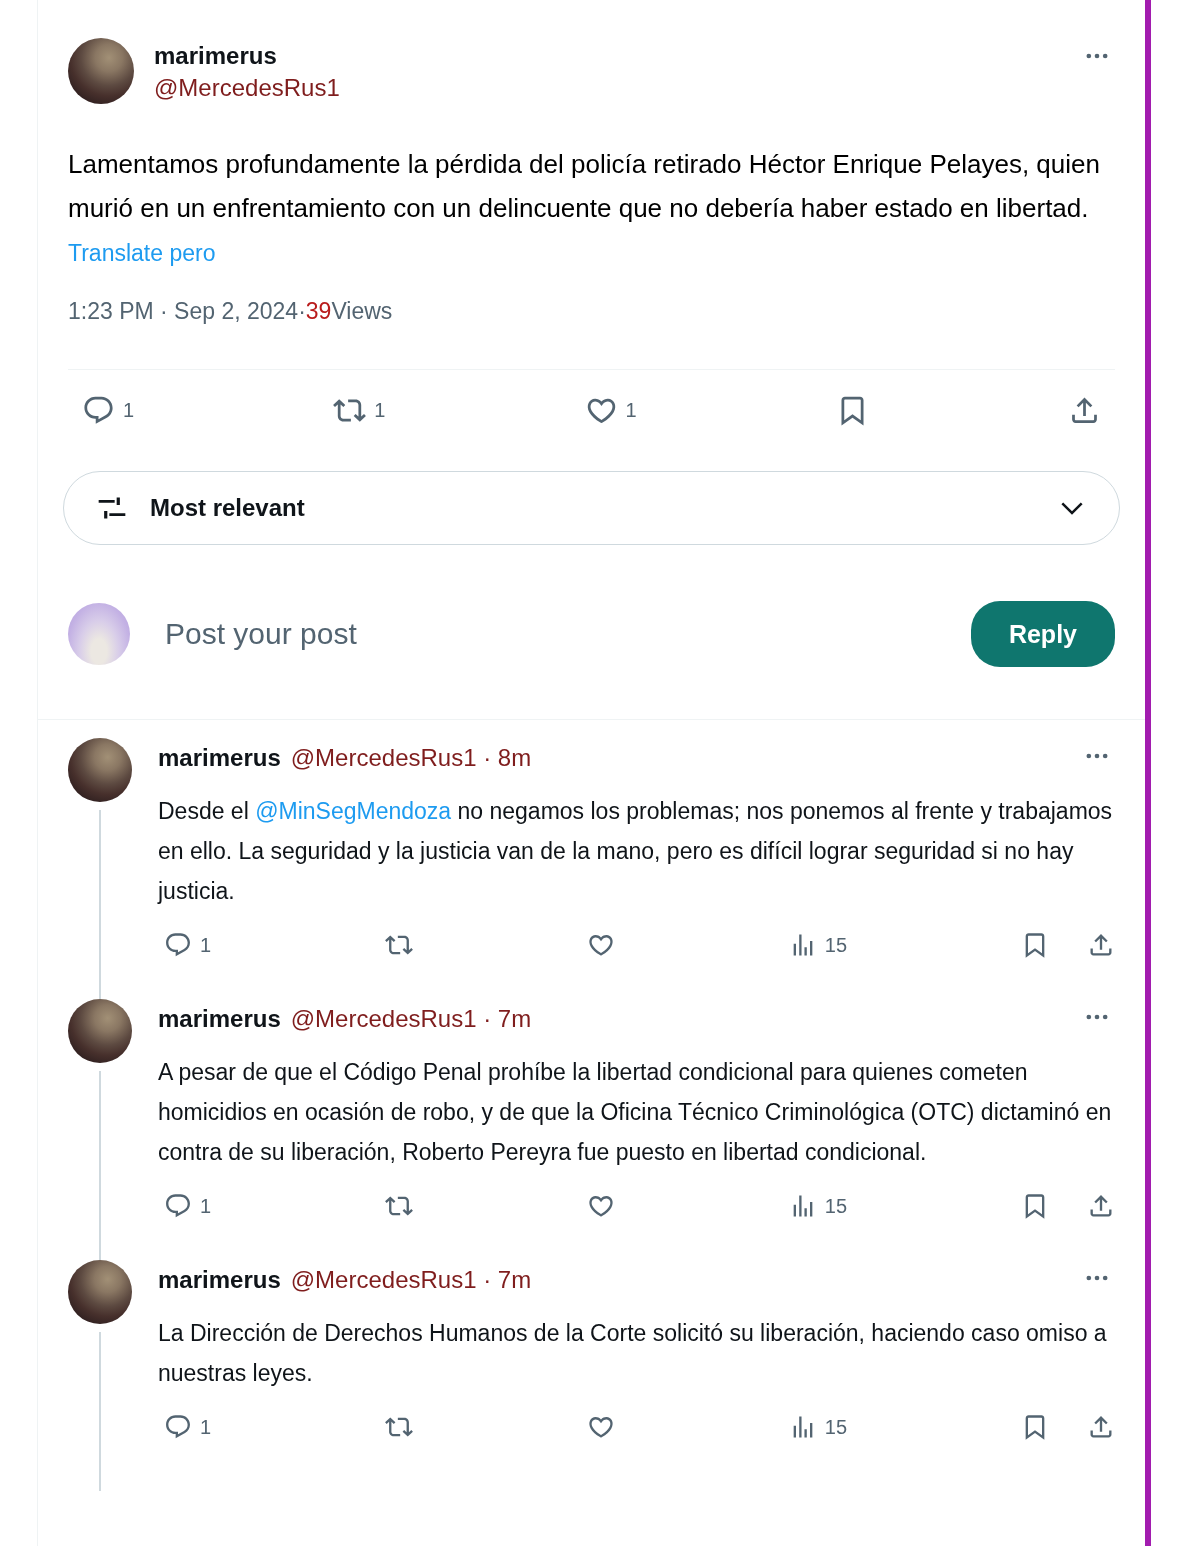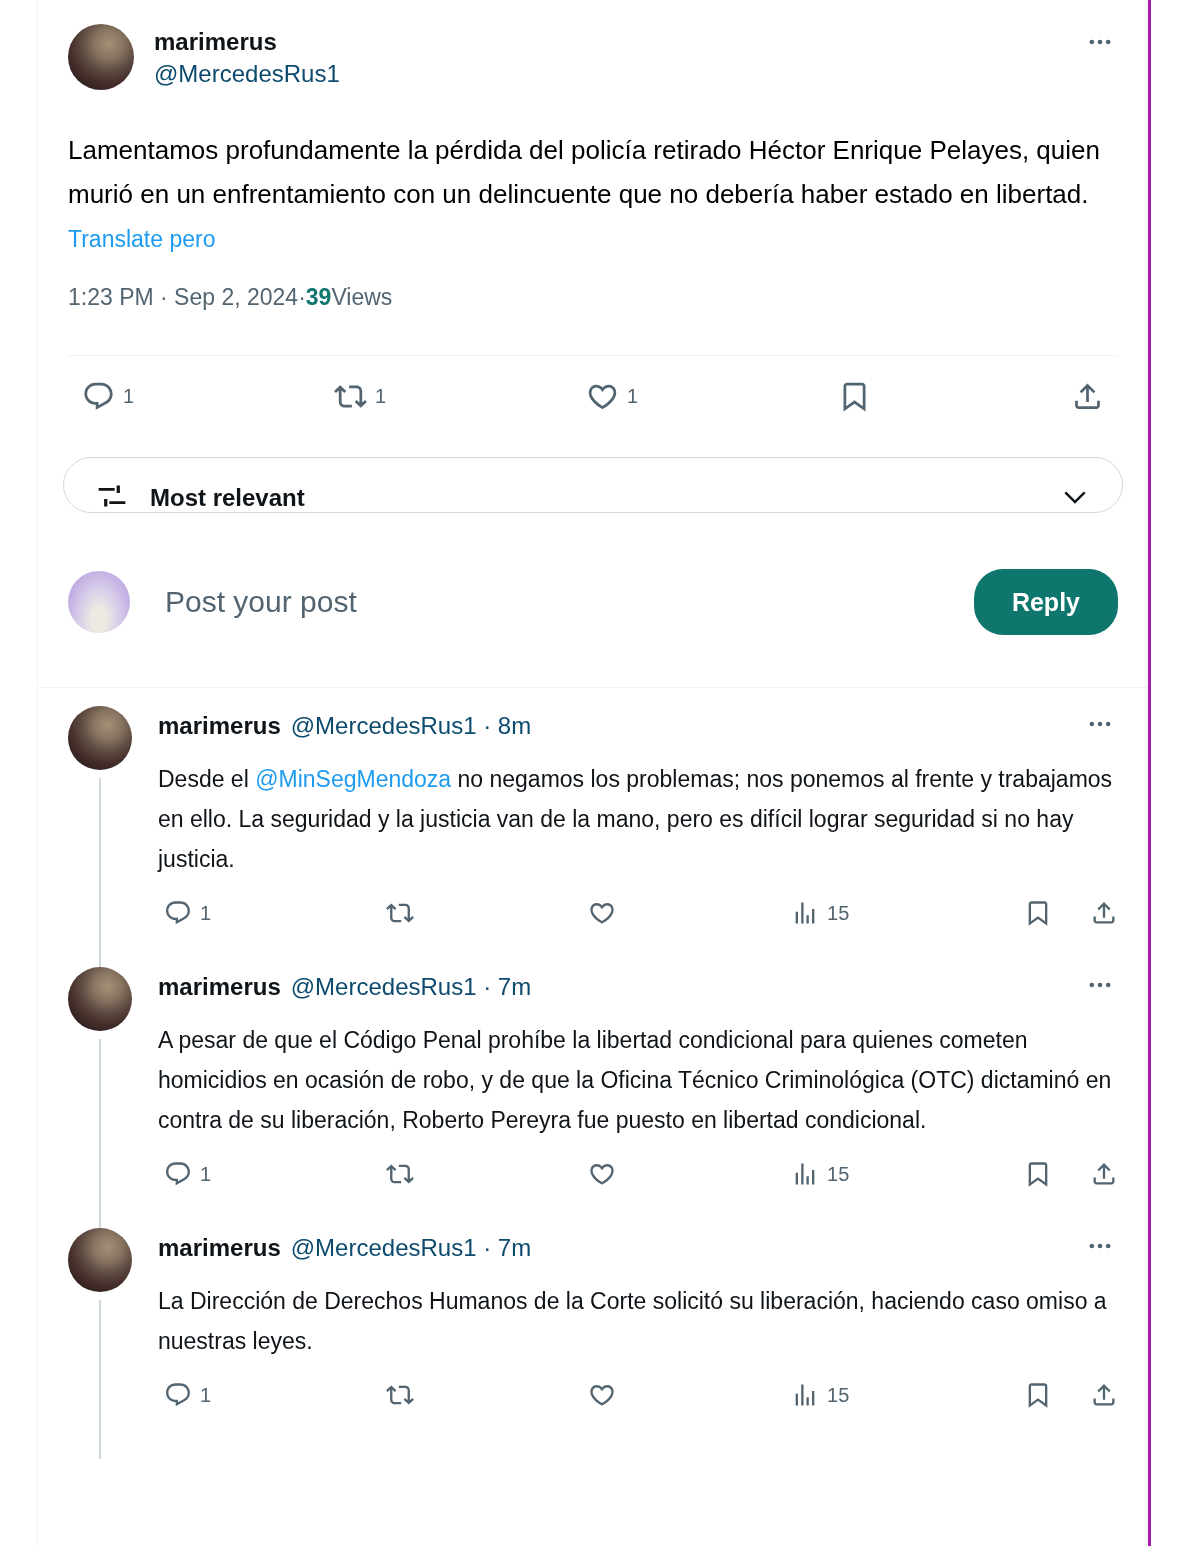--- a/index.html
+++ b/index.html
@@ -1,51 +1,51 @@
 <!DOCTYPE html>
 <html><head>
 <meta charset="utf-8">
 <style>
   * { margin:0; padding:0; box-sizing:border-box; }
   html,body { background:#ffffff; }
   body { font-family:"Liberation Sans", sans-serif; color:#0f1419; }
   .page { position:relative; width:1200px; height:1546px; background:#fff; overflow:hidden; }
   .column { margin-left:37px; width:1114px; min-height:1546px;
-            border-left:1px solid #eff3f4; border-right:3px solid #a21caf;
-            padding-top:24px; }
+            border-left:1px solid #eff3f4; border-right:6px solid #a21caf;
+            padding-top:38px; }
 
   
   .main-tweet { padding:0 30px; }
   .mt-header { display:flex; align-items:flex-start; }
   .avatar { border-radius:50%; flex:none; }
   .avatar-main { width:66px; height:66px;
      background:radial-gradient(circle at 62% 30%, #a29076 0%, #8a7763 22%, #5d4a41 45%, #47302c 62%, #2a1c1d 85%);}
   .avatar-self { width:62px; height:62px;
      background:radial-gradient(ellipse at 50% 78%, #ece8e2 18%, #d8cde9 45%, #c3b1e4 72%, #b5a2de 100%);}
   .avatar-small { width:64px; height:64px;
      background:radial-gradient(circle at 62% 30%, #a29076 0%, #8a7763 22%, #5d4a41 45%, #47302c 62%, #2a1c1d 85%);}
   .mt-names { margin-left:20px; padding-top:2px; }
   .name { font-weight:bold; font-size:24px; line-height:32px; color:#0f1419; }
-  .handle { font-size:24px; line-height:32px; color:#0c4a6e; }
+  .handle { font-size:24px; line-height:32px; color:#7f1d1d; }
   .more-btn { margin-left:auto; background:none; border:none; cursor:pointer; padding:4px; }
   .more-btn svg { width:28px; height:28px; fill:#536471; }
 
   .mt-body { margin-top:38px; font-size:26px; line-height:44px; max-width:1060px; color:#000000; }
   .translate { display:inline-block; margin-top:8px; font-size:23px; line-height:30px;
                color:#1d9bf0; text-decoration:none; cursor:pointer; }
   .mt-meta { margin-top:30px; font-size:23px; color:#536471; display:flex; align-items:center; gap:0; }
-  .mt-meta .views-num { color:#0f766e; font-weight:bold; }
+  .mt-meta .views-num { color:#b91c1c; font-weight:normal; }
   .divider { border-top:1px solid #eff3f4; margin-top:44px; }
   .mt-actions { display:flex; justify-content:space-between; align-items:center; padding:24px 14px 30px 14px; }
   .action { display:flex; align-items:center; gap:8px; color:#536471; font-size:20px; cursor:pointer; }
   .mt-actions .action svg { width:33px; height:33px; fill:#536471; }
 
   
-  .sort-pill { margin:14px 25px 0 25px; height:56px; border:1px solid #cfd9de; border-radius:37px;
-               display:flex; align-items:flex-end; padding:0 32px; cursor:pointer; background:#fff; }
+  .sort-pill { margin:14px 25px 0 25px; height:74px; border:1px solid #cfd9de; border-radius:37px;
+               display:flex; align-items:center; padding:0 32px; cursor:pointer; background:#fff; }
   .sort-pill .s-icon svg { width:32px; height:32px; fill:#0f1419; display:block; }
   .sort-label { margin-left:22px; font-size:24px; font-weight:bold; color:#0f1419; }
   .sort-pill .chev { margin-left:auto; }
   .sort-pill .chev svg { width:30px; height:30px; fill:#0f1419; display:block; }
 
   
   .composer { margin-top:56px; padding:0 30px; display:flex; align-items:center; }
   .composer .placeholder { margin-left:35px; font-size:30px; color:#536471; cursor:text; }
   .reply-btn { margin-left:auto; height:66px; padding:0 38px; border:none; border-radius:29px;
                background:#0f766e; color:#ffffff; font-weight:bold; font-size:25px;

